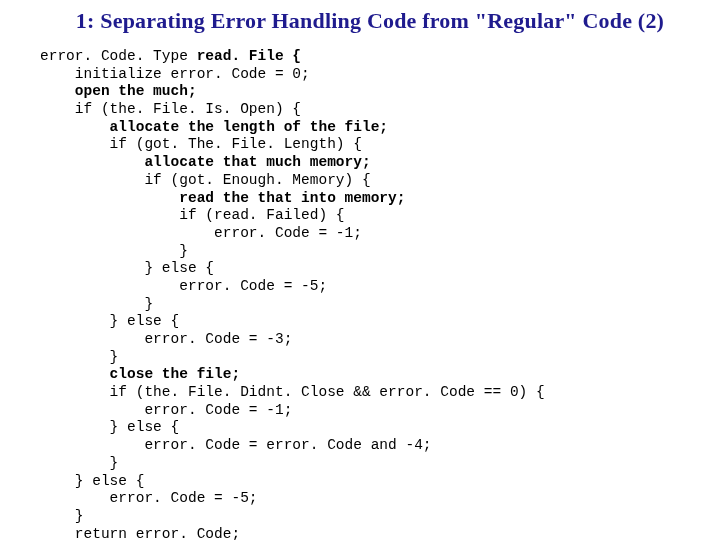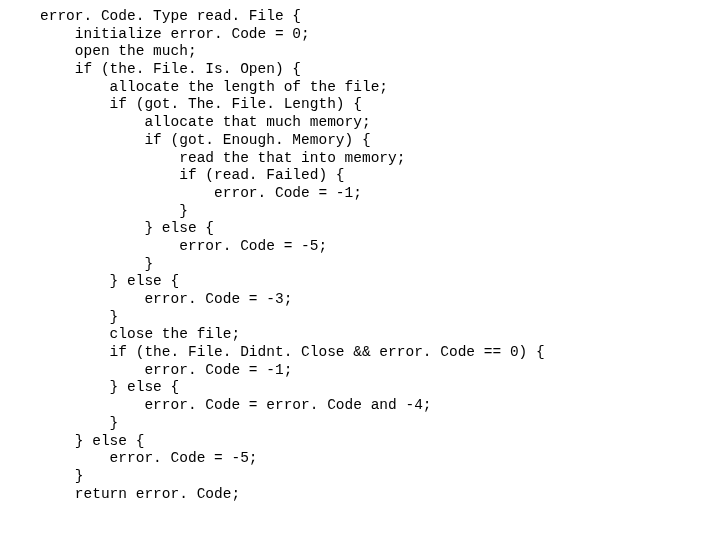--- a/index.html
+++ b/index.html
@@ -26,27 +26,28 @@
   }
   pre.code {
     font-family: "Courier New", monospace;
     font-size: 14.5px;
     line-height: 1.22;
     margin: 0;
     white-space: pre;
     color: #000;
   }
   pre.code b {
-    font-weight: normal;
+    font-weight: bold;
   }
 </style>
 </head>
 <body>
 
 <div class="slide">
+  <h1 class="title">1: Separating Error Handling Code from "Regular" Code (2)</h1>
 
   <pre class="code"><span>error. Code. Type </span><b>read. File {</b>
 <span>    initialize error. Code = 0;</span>
 <b>    open the much;</b>
 <span>    if (the. File. Is. Open) {</span>
 <b>        allocate the length of the file;</b>
 <span>        if (got. The. File. Length) {</span>
 <b>            allocate that much memory;</b>
 <span>            if (got. Enough. Memory) {</span>
 <b>                read the that into memory;</b>

